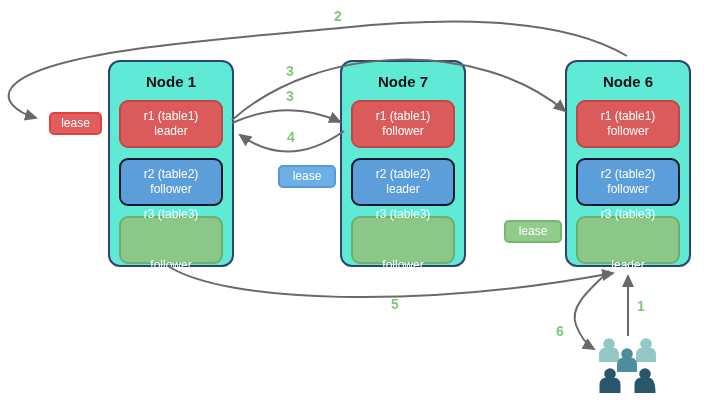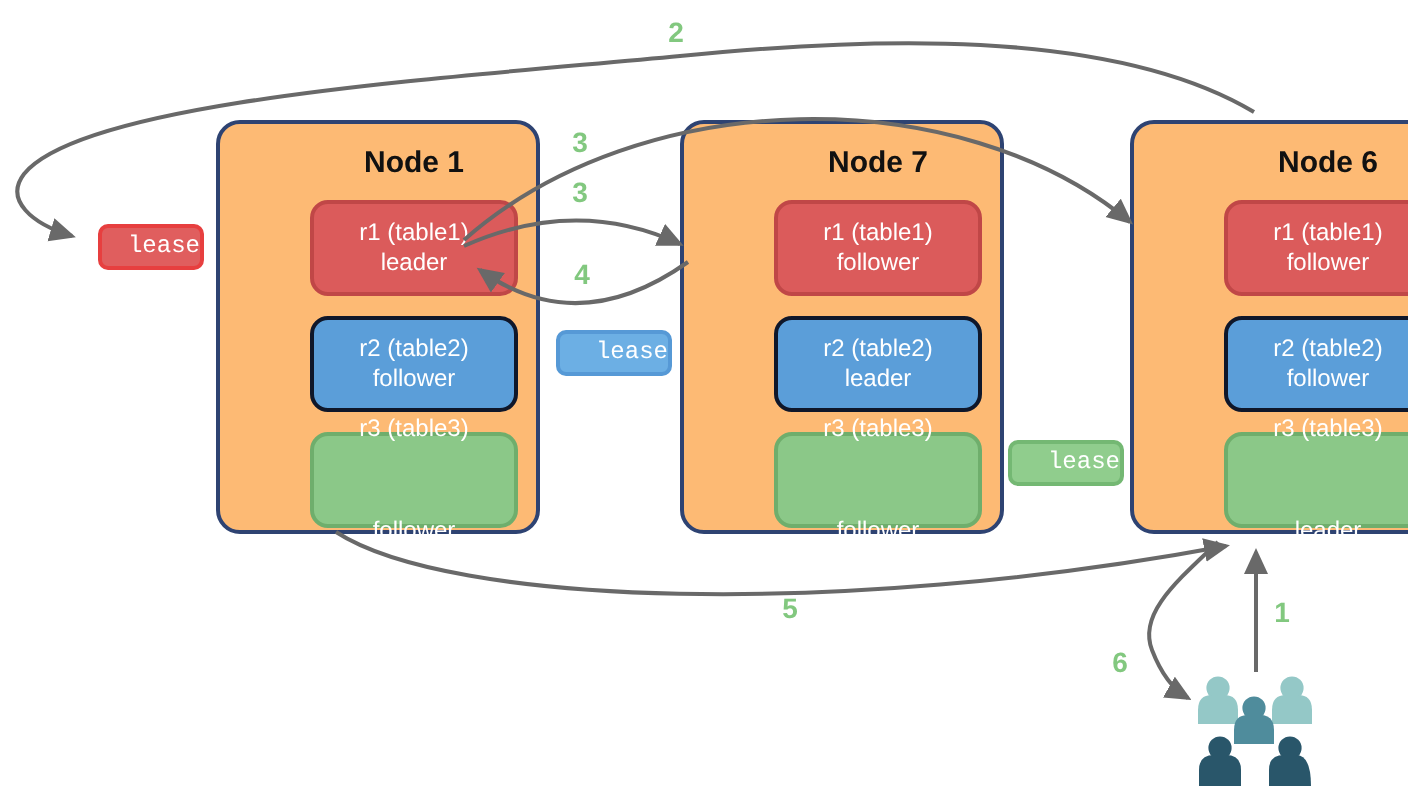--- a/index.html
+++ b/index.html
@@ -1,42 +1,42 @@
 <!DOCTYPE html>
 <html><head>
 <meta charset="utf-8">
 <style>
   html,body{margin:0;padding:0;}
   body{
     width:704px;height:405px;position:relative;background:#ffffff;
     font-family:"Liberation Sans", sans-serif;overflow:hidden;
   }
   .node{
-    position:absolute;width:122px;height:203px;background:#fdba74;
-    border:2px solid #2e4372;border-radius:12px;z-index:1;padding-left:36px;
+    position:absolute;width:122px;height:203px;background:#5eead4;
+    border:2px solid #2e4372;border-radius:12px;z-index:1;
   }
   #node-1{left:108px;top:60px;}
   #node-2{left:340px;top:60px;}
   #node-3{left:565px;top:60px;}
   .node-title{
     text-align:center;margin-top:11px;font-weight:bold;font-size:15px;color:#111111;
   }
   .replica{
     width:100px;height:44px;margin:0 auto;border-radius:9px;color:#ffffff;
     font-size:12px;display:flex;flex-direction:column;align-items:center;
     justify-content:center;line-height:15px;text-align:right;
   }
   .replica.first{margin-top:10px;}
   .replica + .replica{margin-top:10px;}
   .replica.red{background:#db5b5b;border:2px solid #c04747;}
   .replica.blue{background:#5b9ed9;border:2px solid #0f172a;}
   .replica.green{background:#8bc888;border:2px solid #6fae6c;gap:36px;}
   .lease{
     position:absolute;z-index:10;color:#ffffff;font-size:12px;
-    border-radius:5px;text-align:right;line-height:19px;font-family:Liberation Mono, monospace;
+    border-radius:5px;text-align:center;line-height:19px;
   }
   #lease-red{left:49px;top:112px;width:49px;height:19px;background:#e05e5e;border:2px solid #e73f3f;}
   #lease-blue{left:278px;top:165px;width:54px;height:19px;background:#6cafe4;border:2px solid #5699d6;}
   #lease-green{left:504px;top:220px;width:54px;height:19px;background:#90cd8d;border:2px solid #74b873;}
   .num{
     position:absolute;z-index:10;color:#82c87f;font-weight:bold;font-size:14px;
     transform:translate(-50%,-50%);
   }
   #arrow-layer{
     position:absolute;left:0;top:0;z-index:5;pointer-events:none;

